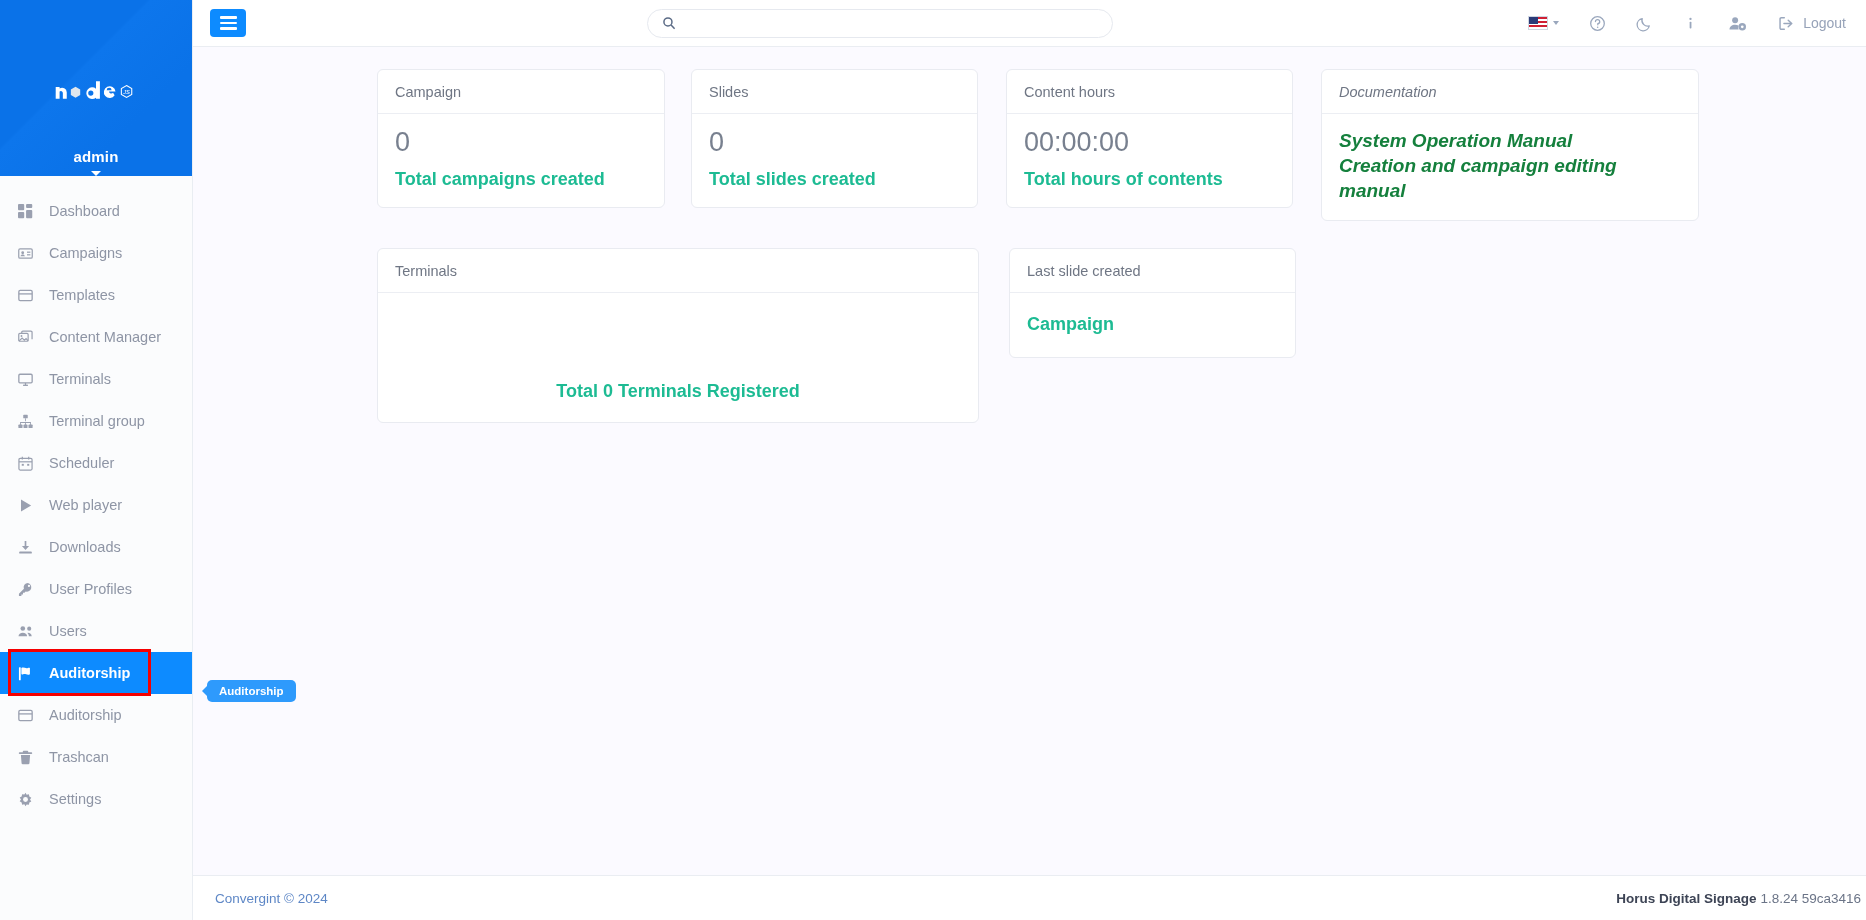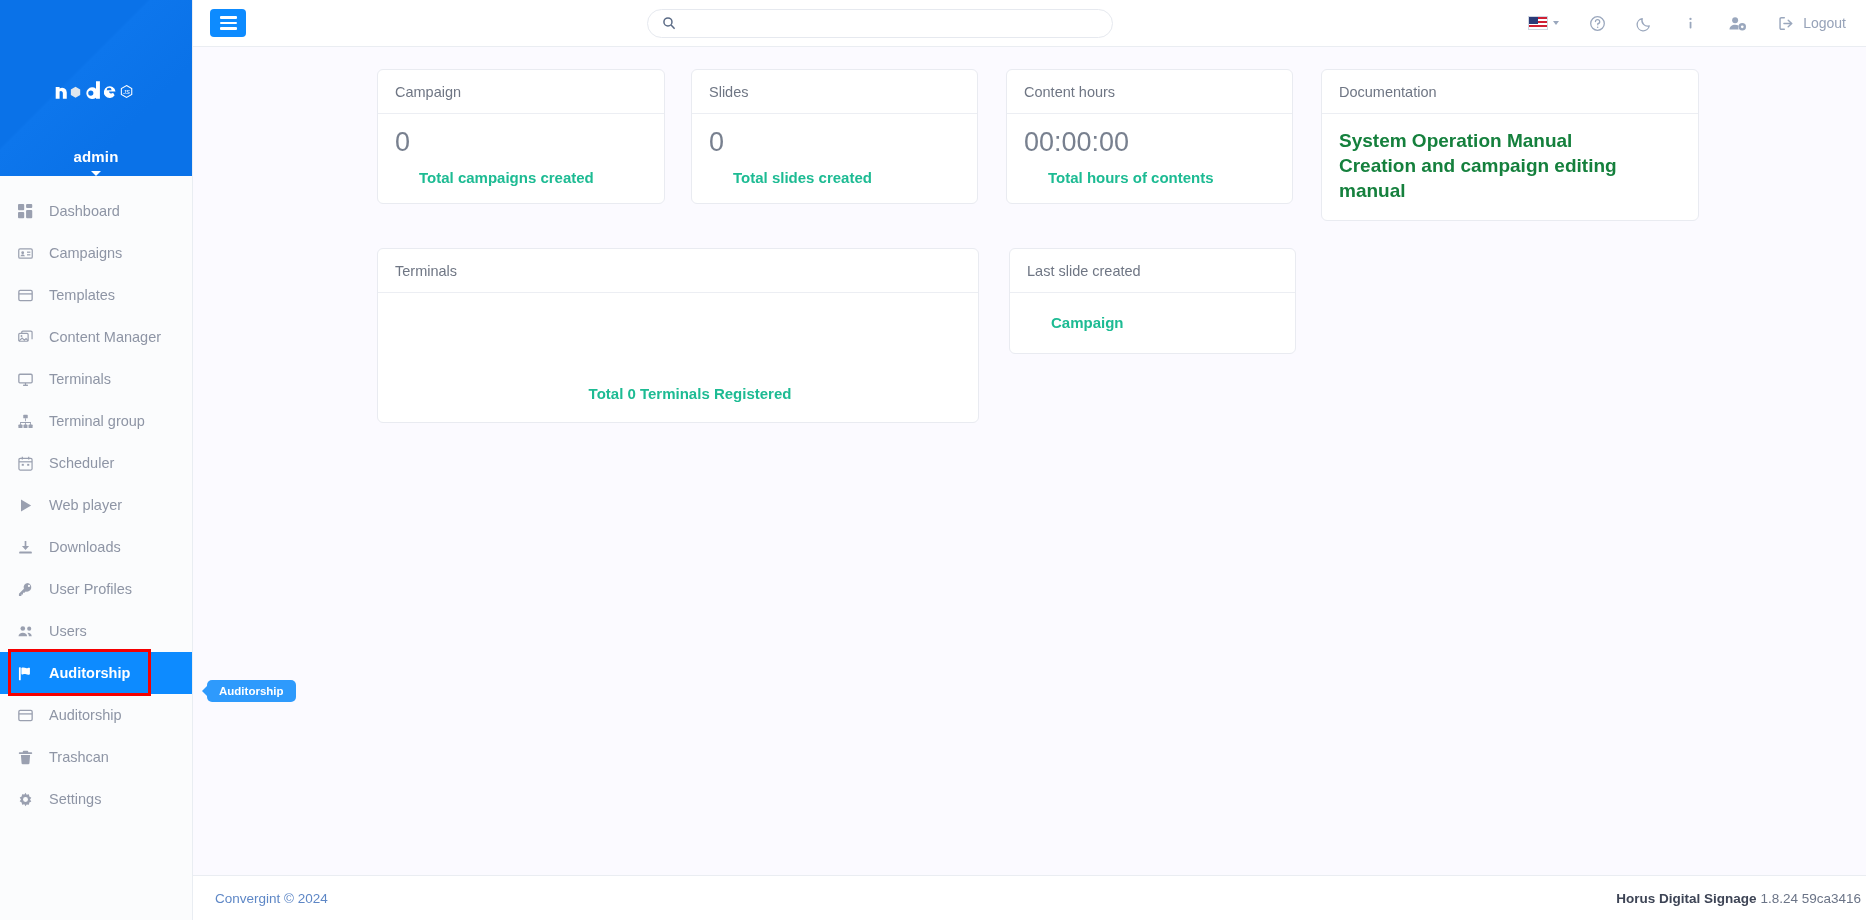--- a/index.html
+++ b/index.html
@@ -235,41 +235,40 @@
   }
   .card-body { padding: 14px 17px 17px 17px; }
   .big-number {
     font-size: 27px;
     color: #78808f;
     font-weight: 300;
     line-height: 1.1;
   }
   .green-label {
     color: #1dbb93;
-    font-size: 15px;
+    font-size: 18px;
     font-weight: bold;
     margin-top: 11px;
-    margin-left: 24px;
   }
   .doc-link {
     display: block;
     color: #15803d;
     font-size: 19px;
     font-weight: bold;
     text-decoration: none;
     line-height: 1.32;
     cursor: pointer;
   }
   .card-campaign { flex: 0 0 288px; }
   .gap-a { flex: 0 0 26px; }
   .card-slides { flex: 0 0 287px; }
   .gap-b { flex: 0 0 28px; }
   .card-hours { flex: 0 0 287px; }
   .gap-c { flex: 0 0 28px; }
-  .card-doc { flex: 0 0 378px; }
+  .card-doc { flex: 0 0 378px; font-style: italic; }
 
   .card-terminals {
     flex: 0 0 602px;
     height: 175px;
     display: flex;
     flex-direction: column;
   }
   .terminals-body {
     flex: 1 1 auto;
     display: flex;

